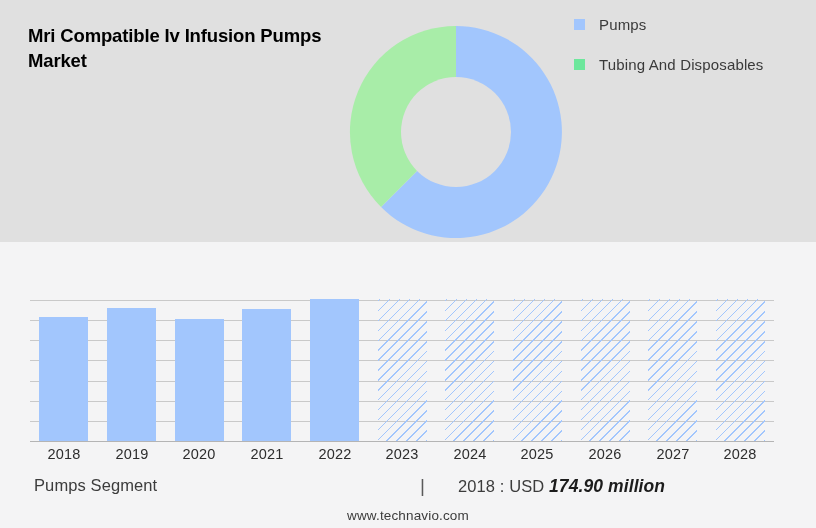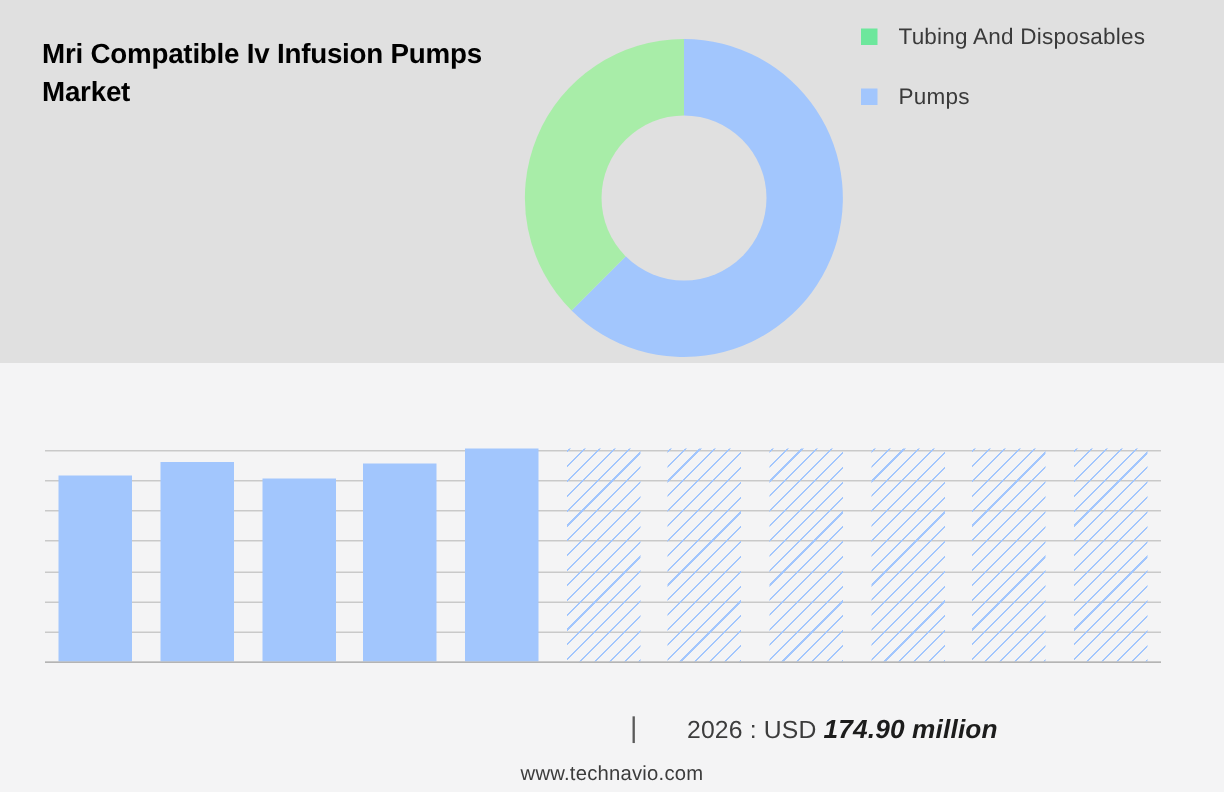--- a/index.html
+++ b/index.html
@@ -207,26 +207,26 @@
       <path d="M 110 106 L 110 0 A 106 106 0 1 1 35.04 181.04 Z" fill="#a2c6fd"></path>
 
       <path d="M 110 106 L 35.04 181.04 A 106 106 0 0 1 110 0 Z" fill="#a8eda8"></path>
 
       <circle cx="110" cy="106" r="55" fill="#e0e0e0"></circle>
     </svg>
   </div>
 
   <div id="legend">
     <div class="legend-item">
+      <span class="legend-swatch" style="background:#a2c6fd;"></span>
+      <span class="legend-label">Pumps</span>
+    </div>
+    <div class="legend-item">
       <span class="legend-swatch" style="background:#6de79c;"></span>
       <span class="legend-label">Tubing And Disposables</span>
-    </div>
-    <div class="legend-item">
-      <span class="legend-swatch" style="background:#a2c6fd;"></span>
-      <span class="legend-label">Pumps</span>
     </div>
   </div>
 
 </div>
 
 <div id="bottom-band">
 
   <div id="bars-area">
     <div id="gridlines">
         <div class="gridline" style="top: 0px;"></div>
@@ -247,23 +247,37 @@
         <div class="bar bar-forecast" style="left: 348px; width: 49px; height: 142px;"></div>
         <div class="bar bar-forecast" style="left: 415px; width: 49px; height: 142px;"></div>
         <div class="bar bar-forecast" style="left: 483px; width: 49px; height: 142px;"></div>
         <div class="bar bar-forecast" style="left: 551px; width: 49px; height: 142px;"></div>
         <div class="bar bar-forecast" style="left: 618px; width: 49px; height: 142px;"></div>
         <div class="bar bar-forecast" style="left: 686px; width: 49px; height: 142px;"></div>
       </div>
     <div id="baseline"></div>
   </div>
 
+  <div id="axis-labels">
+      <div class="axis-label" style="left: 0px; width: 68px;">2018</div>
+      <div class="axis-label" style="left: 68px; width: 68px;">2019</div>
+      <div class="axis-label" style="left: 135px; width: 68px;">2020</div>
+      <div class="axis-label" style="left: 203px; width: 68px;">2021</div>
+      <div class="axis-label" style="left: 271px; width: 68px;">2022</div>
+      <div class="axis-label" style="left: 338px; width: 68px;">2023</div>
+      <div class="axis-label" style="left: 406px; width: 68px;">2024</div>
+      <div class="axis-label" style="left: 473px; width: 68px;">2025</div>
+      <div class="axis-label" style="left: 541px; width: 68px;">2026</div>
+      <div class="axis-label" style="left: 609px; width: 68px;">2027</div>
+      <div class="axis-label" style="left: 676px; width: 68px;">2028</div>
+    </div>
 
   <div id="footer-row">
+    <span id="footer-segment">Pumps Segment</span>
     <span id="footer-divider">|</span>
     <span id="footer-value">
-      <span>2026 : USD </span><span id="footer-value-strong">174.90 million</span>
+      <span>2018 : USD </span><span id="footer-value-strong">174.90 million</span>
     </span>
   </div>
 
   <div id="footer-url">www.technavio.com</div>
 
 </div>
 
 </body></html>

